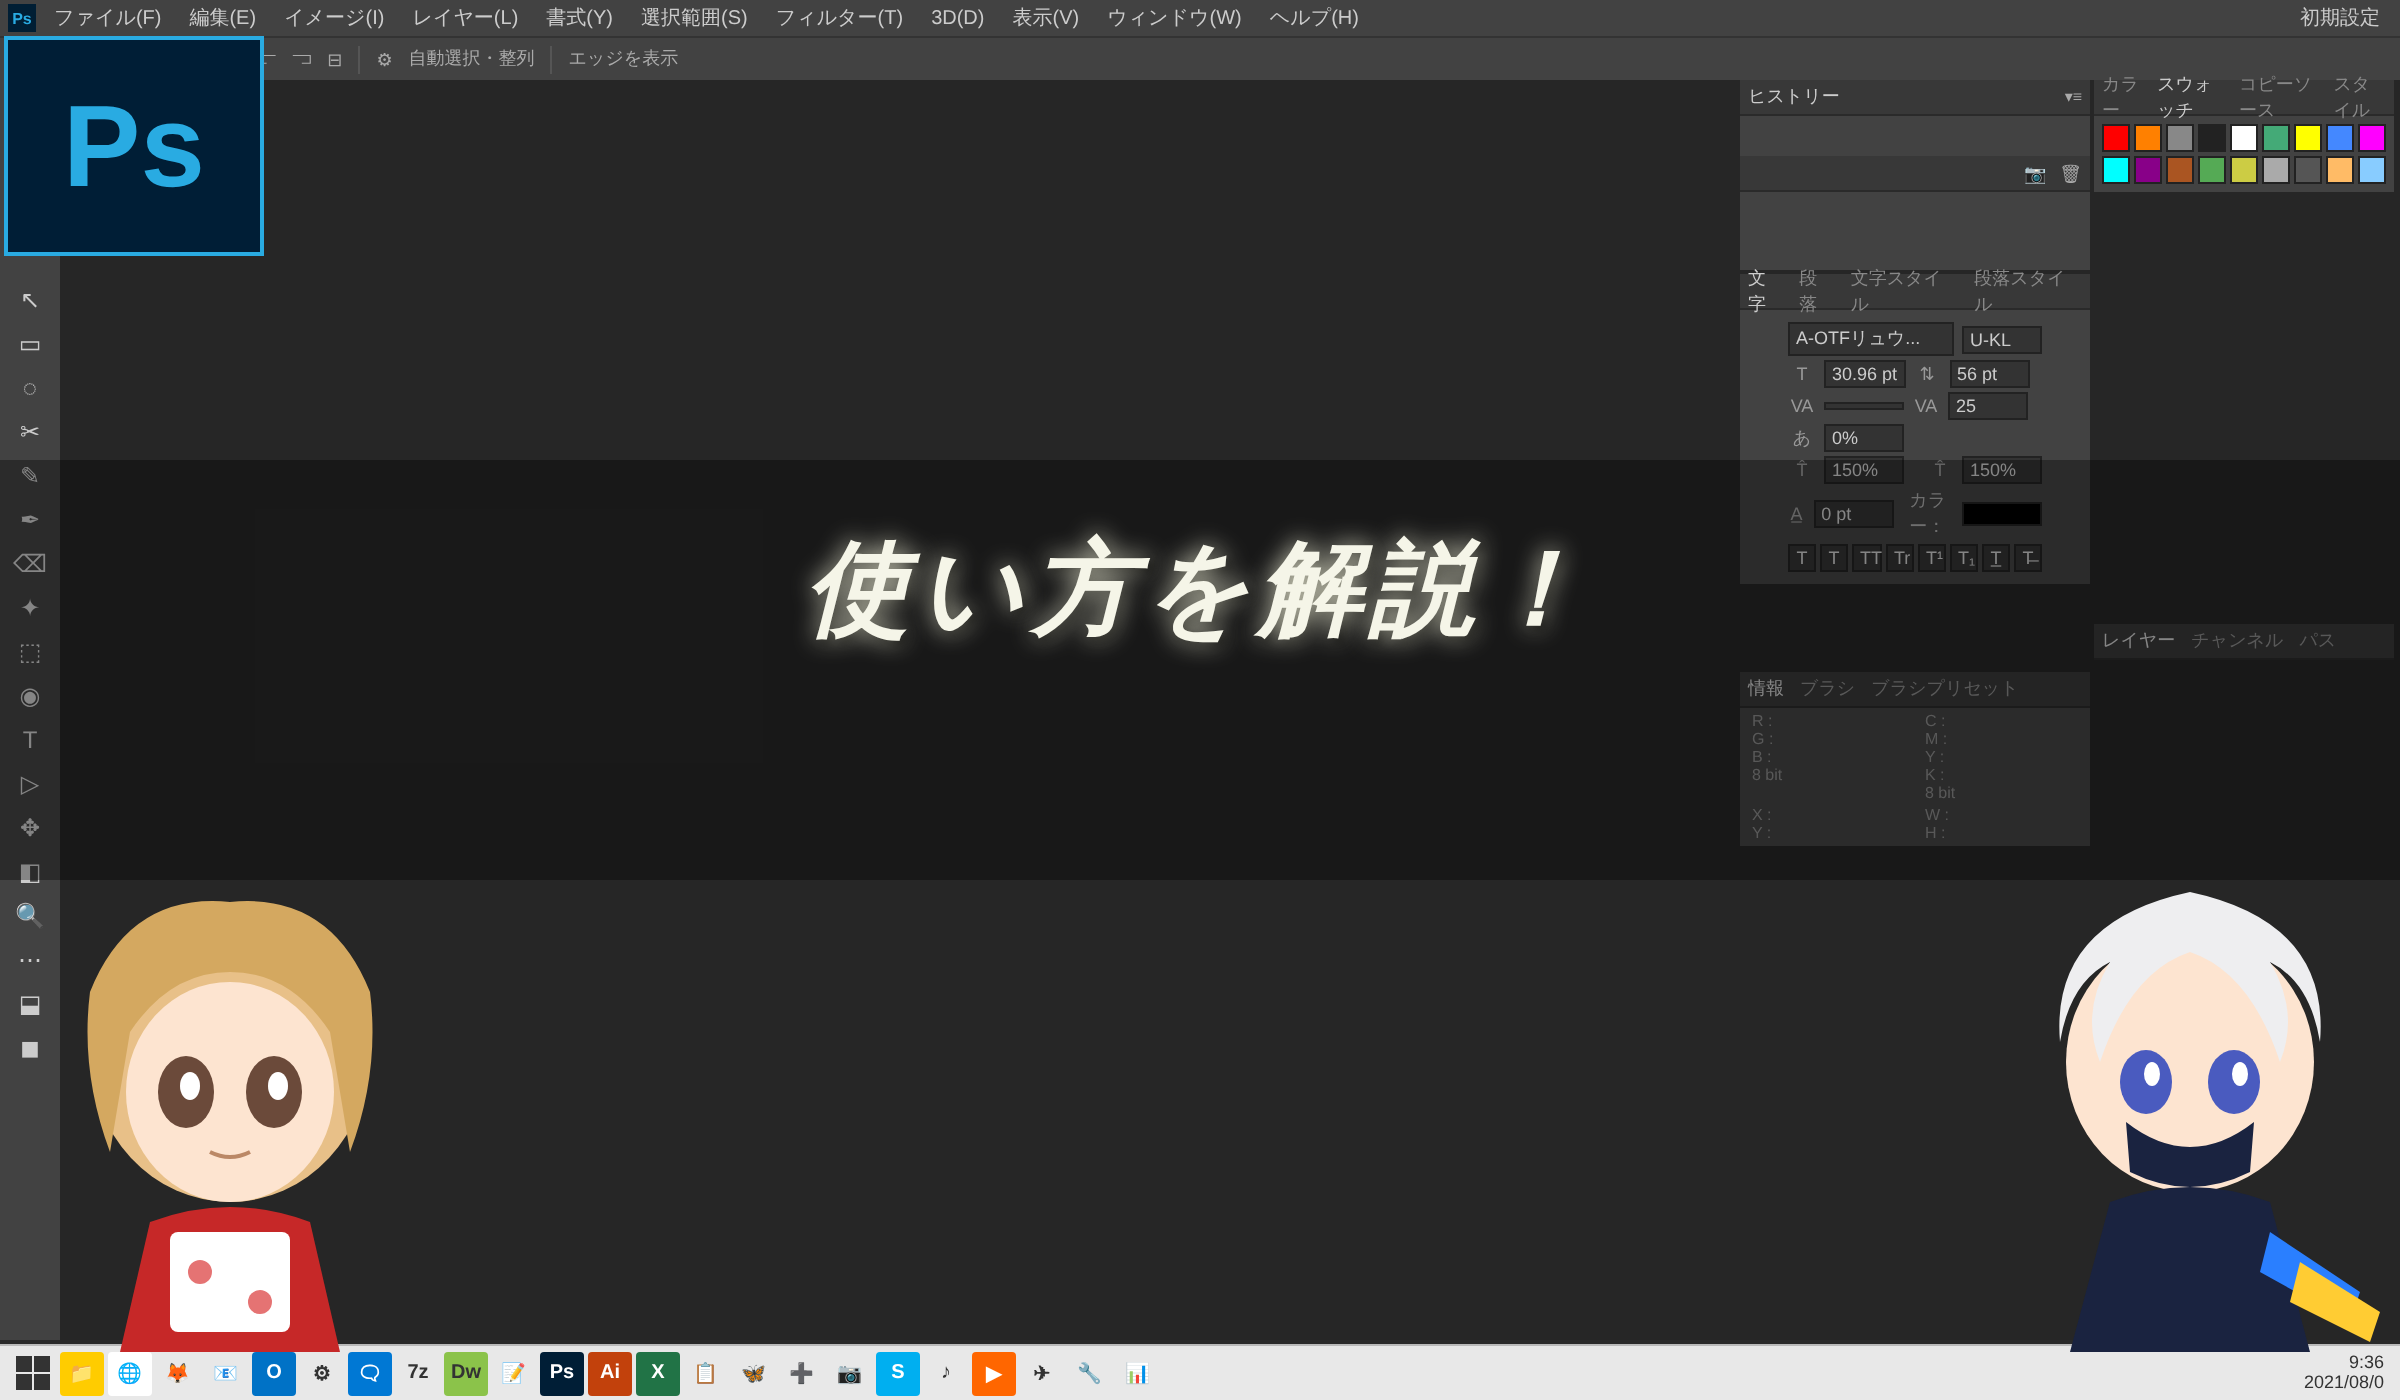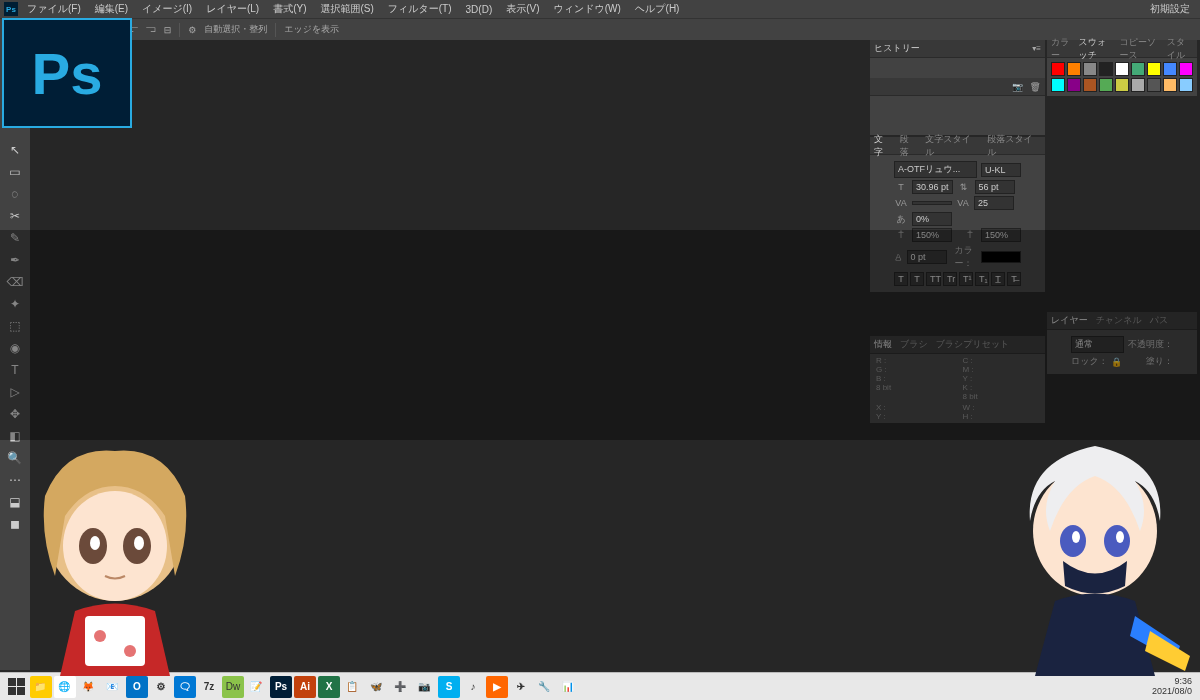--- a/index.html
+++ b/index.html
@@ -264,39 +264,28 @@
     <div style="height:70px"></div>
 
     <div style="height:140px"></div>
 
     <div class="panel">
       <div class="panel-tabs">
         <span class="tab active">レイヤー</span>
         <span class="tab">チャンネル</span>
         <span class="tab">パス</span>
       </div>
-      <div class="panel-body">
-        <div class="char-row">
-          <span class="field" style="flex:1">通常</span>
-          <span>不透明度：</span>
-        </div>
-        <div class="char-row">
-          <span>ロック：</span>
-          <span>🔒</span>
-          <span style="flex:1"></span>
-          <span>塗り：</span>
-        </div>
-      </div>
     </div>
   </div>
 </div>
 
 <div class="darken"></div>
 
 <div class="headline">
+  <div class="line">使い方を解説！</div>
 </div>
 
 <div class="chara chara-left">
 <svg viewBox="0 0 200 240">
   <ellipse cx="100" cy="90" rx="70" ry="75" fill="#e8c088"></ellipse>
   <ellipse cx="100" cy="110" rx="52" ry="55" fill="#fde4d0"></ellipse>
   <path d="M30 60 Q50 10 100 15 Q150 10 170 60 Q175 100 160 140 L150 80 Q130 50 100 50 Q70 50 50 80 L40 140 Q25 100 30 60" fill="#d4a860"></path>
   <ellipse cx="78" cy="110" rx="14" ry="18" fill="#6b4a3a"></ellipse>
   <ellipse cx="122" cy="110" rx="14" ry="18" fill="#6b4a3a"></ellipse>
   <ellipse cx="80" cy="107" rx="5" ry="7" fill="#fff"></ellipse>
@@ -335,21 +324,21 @@
   </div>
   <div id="taskicons" style="display:flex;gap:2px">
       <div class="tico" style="background: rgb(255, 204, 0); color: rgb(51, 51, 51); font-size: 10px; font-weight: bold;">📁</div>
       <div class="tico" style="background: rgb(255, 255, 255); color: rgb(51, 51, 51); font-size: 10px; font-weight: bold;">🌐</div>
       <div class="tico" style="background: rgb(232, 232, 232); color: rgb(51, 51, 51); font-size: 10px; font-weight: bold;">🦊</div>
       <div class="tico" style="background: rgb(232, 232, 232); color: rgb(51, 51, 51); font-size: 10px; font-weight: bold;">📧</div>
       <div class="tico" style="background: rgb(0, 114, 198); color: rgb(255, 255, 255); font-size: 10px; font-weight: bold;">O</div>
       <div class="tico" style="background: rgb(232, 232, 232); color: rgb(51, 51, 51); font-size: 10px; font-weight: bold;">⚙</div>
       <div class="tico" style="background: rgb(0, 120, 212); color: rgb(255, 255, 255); font-size: 10px; font-weight: bold;">🗨</div>
       <div class="tico" style="background: rgb(232, 232, 232); color: rgb(51, 51, 51); font-size: 10px; font-weight: bold;">7z</div>
-      <div class="tico" style="background: rgb(139, 195, 74); color: rgb(51, 51, 51); font-size: 10px; font-weight: normal;">Dw</div>
+      <div class="tico" style="background: rgb(139, 195, 74); color: rgb(51, 51, 51); font-size: 10px; font-weight: bold;">Dw</div>
       <div class="tico" style="background: rgb(232, 232, 232); color: rgb(51, 51, 51); font-size: 10px; font-weight: bold;">📝</div>
       <div class="tico" style="background: rgb(0, 30, 54); color: rgb(255, 255, 255); font-size: 10px; font-weight: bold;">Ps</div>
       <div class="tico" style="background: #c2410c; color: rgb(255, 255, 255); font-size: 10px; font-weight: bold;">Ai</div>
       <div class="tico" style="background: rgb(33, 115, 70); color: rgb(255, 255, 255); font-size: 10px; font-weight: bold;">X</div>
       <div class="tico" style="background: rgb(232, 232, 232); color: rgb(51, 51, 51); font-size: 10px; font-weight: bold;">📋</div>
       <div class="tico" style="background: rgb(232, 232, 232); color: rgb(51, 51, 51); font-size: 10px; font-weight: bold;">🦋</div>
       <div class="tico" style="background: rgb(232, 232, 232); color: rgb(51, 51, 51); font-size: 10px; font-weight: bold;">➕</div>
       <div class="tico" style="background: rgb(232, 232, 232); color: rgb(51, 51, 51); font-size: 10px; font-weight: bold;">📷</div>
       <div class="tico" style="background: rgb(0, 175, 240); color: rgb(255, 255, 255); font-size: 10px; font-weight: bold;">S</div>
       <div class="tico" style="background: rgb(232, 232, 232); color: rgb(51, 51, 51); font-size: 10px; font-weight: bold;">♪</div>

